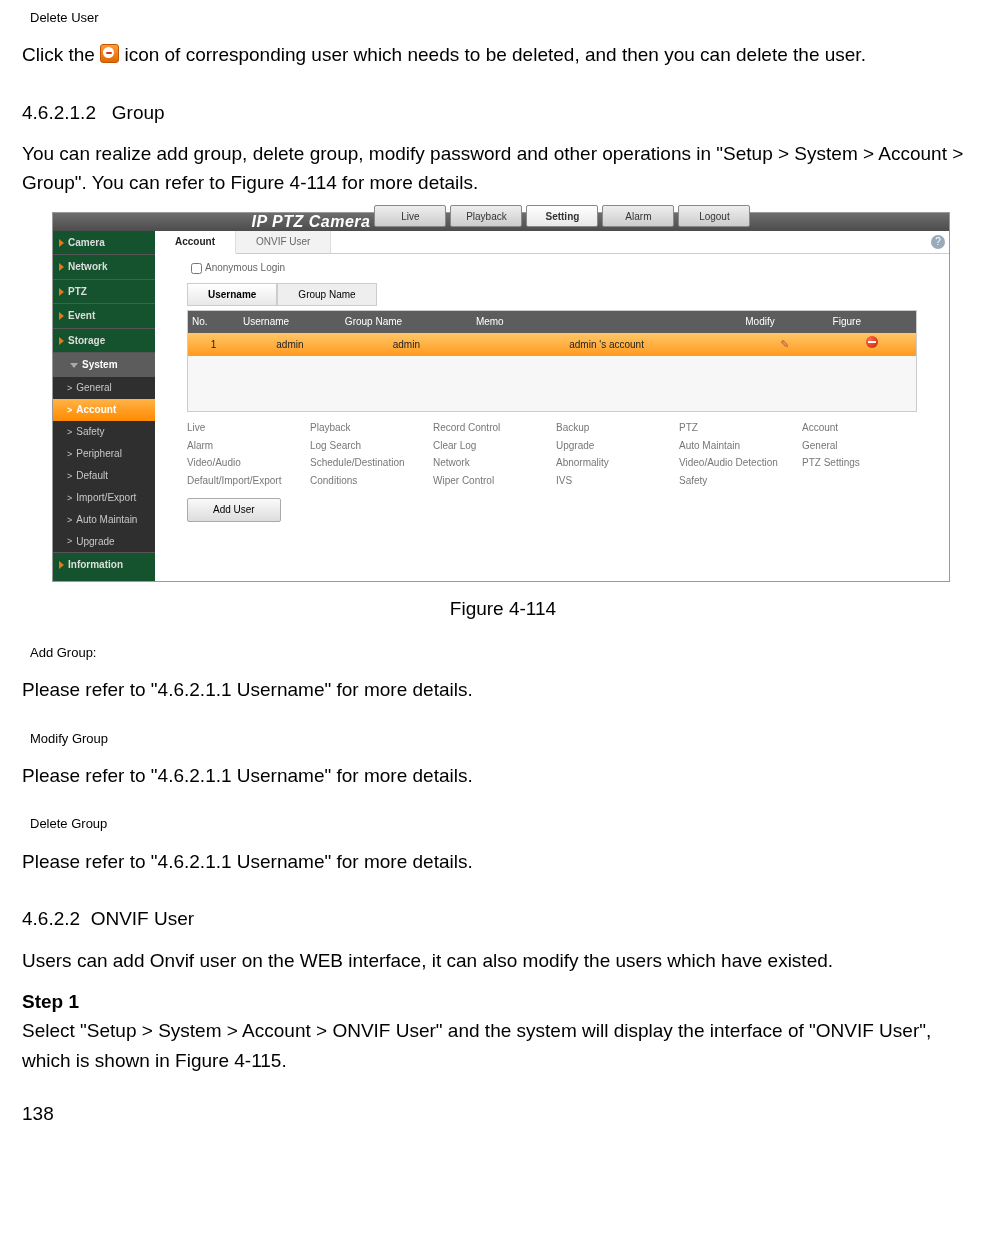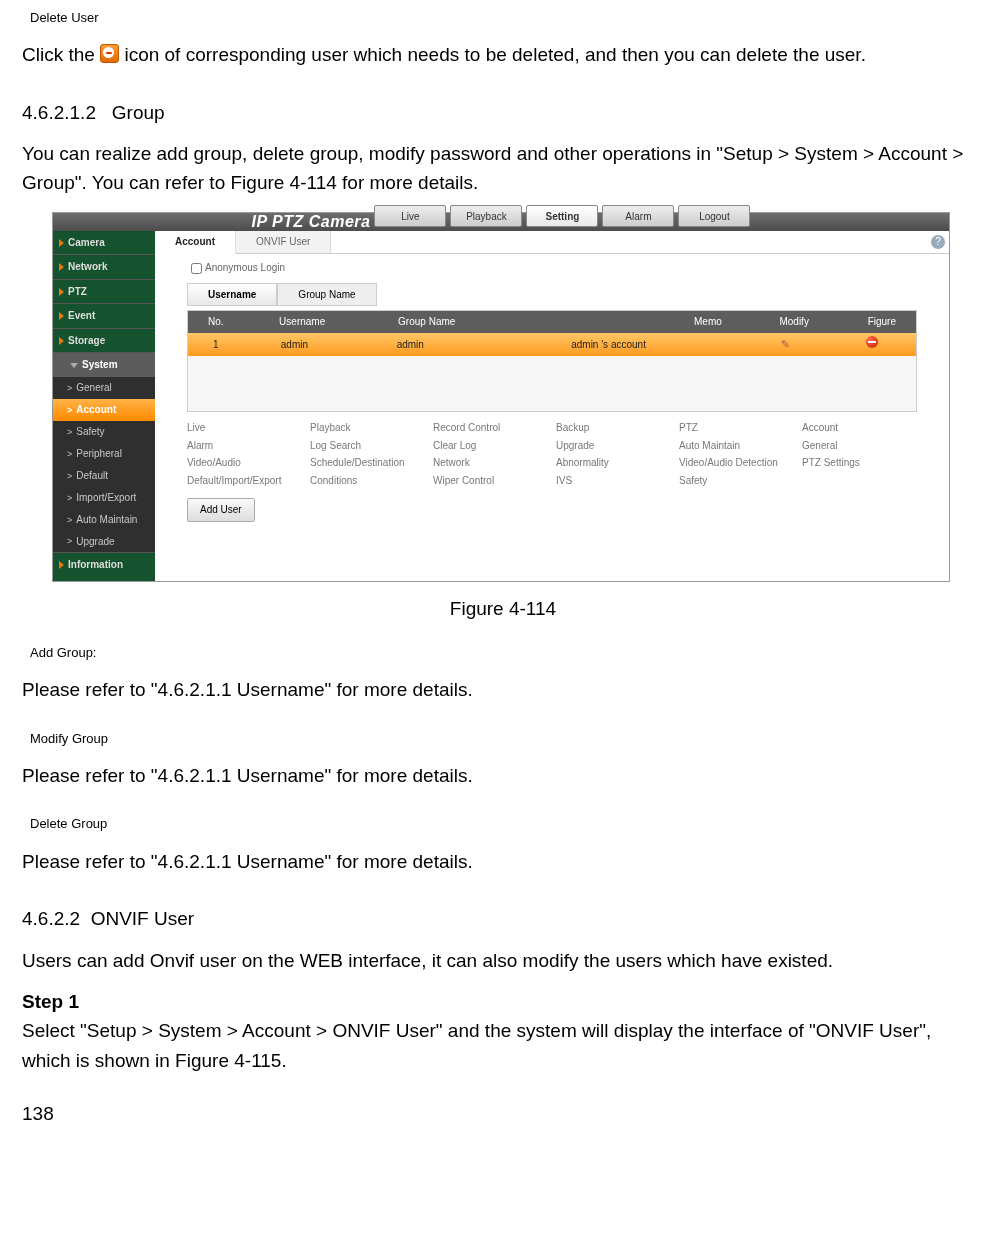--- a/index.html
+++ b/index.html
@@ -69,34 +69,34 @@
     position:absolute; right:4px; top:4px; width:14px;height:14px;border-radius:50%;
     background:#9ab; color:#fff; text-align:center; line-height:14px; font-size:10px;
   }
   .anon { padding:6px 0 6px 32px; font-size:10px; color:#666; display:flex; align-items:flex-start; }
   .anon input { width:11px;height:11px;}
   .subtabs { display:flex; margin-left:32px; font-size:10px;}
   .subtabs div { padding:3px 20px; background:#eee; border:1px solid #ccc; cursor:pointer;}
   .subtabs .active { background:linear-gradient(#fff,#e8e8e8); font-weight:bold;}
   .tablewrap { margin:4px 32px 0 32px; border:1px solid #ccc; height:100px; background:#f7f7f7; }
   table.acct { width:100%; border-collapse:collapse; font-size:10px;}
-  table.acct th { background:#5d5d5d; color:#fff; font-weight:normal; padding:3px 20px; text-align:right;}
+  table.acct th { background:#5d5d5d; color:#fff; font-weight:normal; padding:3px 4px; text-align:left;}
   table.acct td { padding:3px 4px; text-align:center;}
   table.acct tr.row1 td { background:linear-gradient(#ffc766,#ff9a1f); color:#222;}
   .del-dot {
     display:inline-block;width:12px;height:12px;border-radius:50%;
     background:radial-gradient(circle at 30% 30%, #ff6a4a, #c62200);
     position:relative;
   }
   .del-dot::after { content:""; position:absolute; left:2px; top:5px; width:8px; height:2px; background:#fff;}
   .mod-dot { color:#b54; font-size:11px;}
   .authority { margin:8px 32px 0 32px; font-size:10px; color:#777;}
   .authority .lbl { color:#444; margin-bottom:2px;}
   .authgrid { display:grid; grid-template-columns:repeat(6,1fr); row-gap:2px; column-gap:8px;}
-  .adduser-btn { margin:10px 0 0 32px; display:inline-block; background:linear-gradient(#fafafa,#ddd); border:1px solid #aaa; border-radius:2px; padding:3px 12px; font-size:10px; cursor:pointer;}
+  .adduser-btn { margin:10px 0 0 32px; display:inline-block; background:linear-gradient(#fafafa,#ddd); border:1px solid #aaa; border-radius:2px; padding:3px 25px; font-size:10px; cursor:pointer;}
   .fig-caption { text-align:center; font-size:19px; margin:12px 0 20px 0;}
   .pagenum { text-align:left; font-size:19px; margin-top:24px;}
 </style>
 </head>
 <body>
 
 <h3 class="sec-title">Delete User</h3>
 <p>
   <span>Click the </span>
   <span class="inline-icon"></span>

